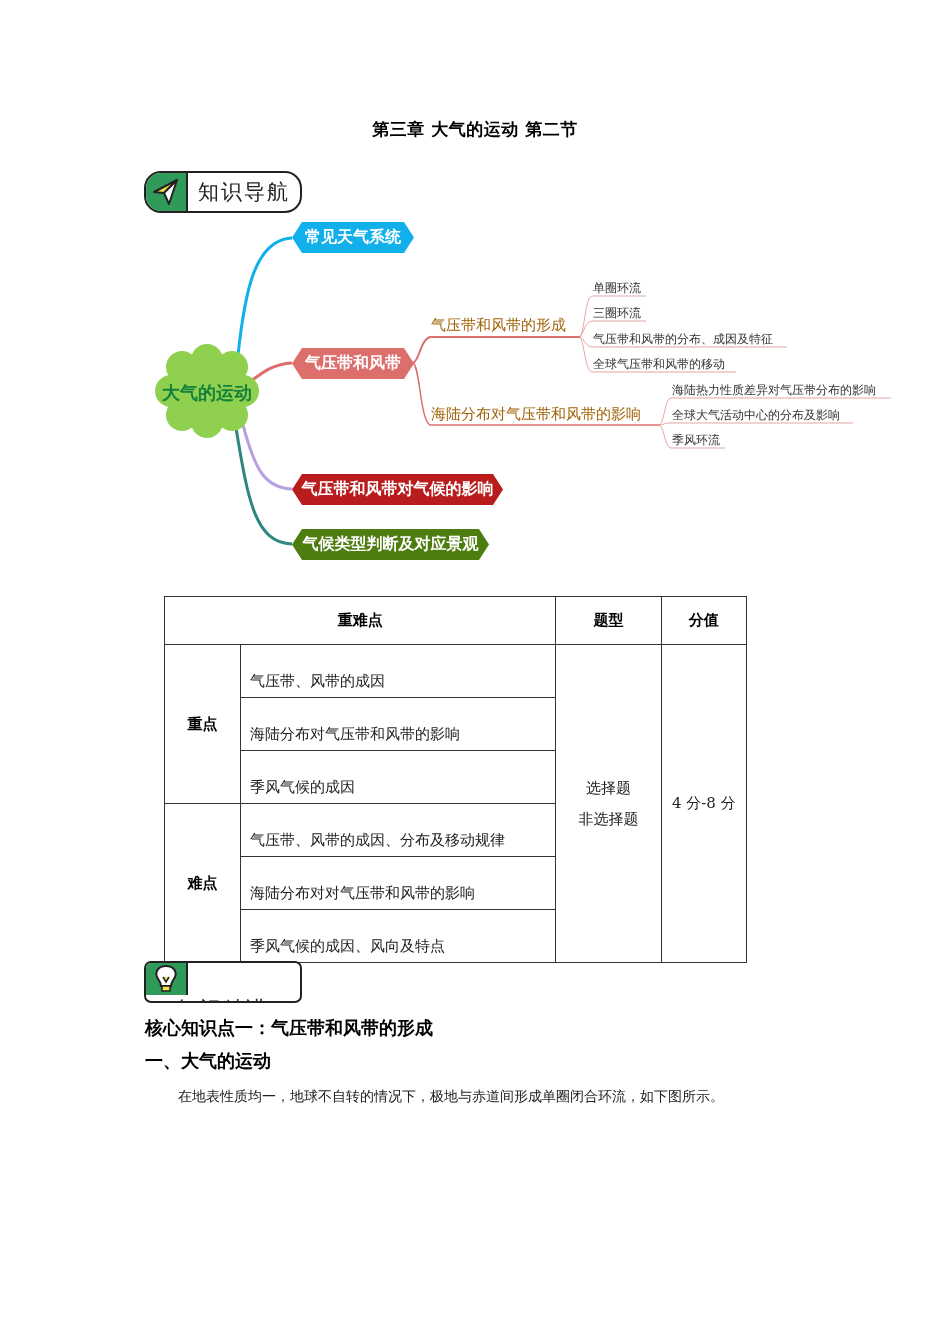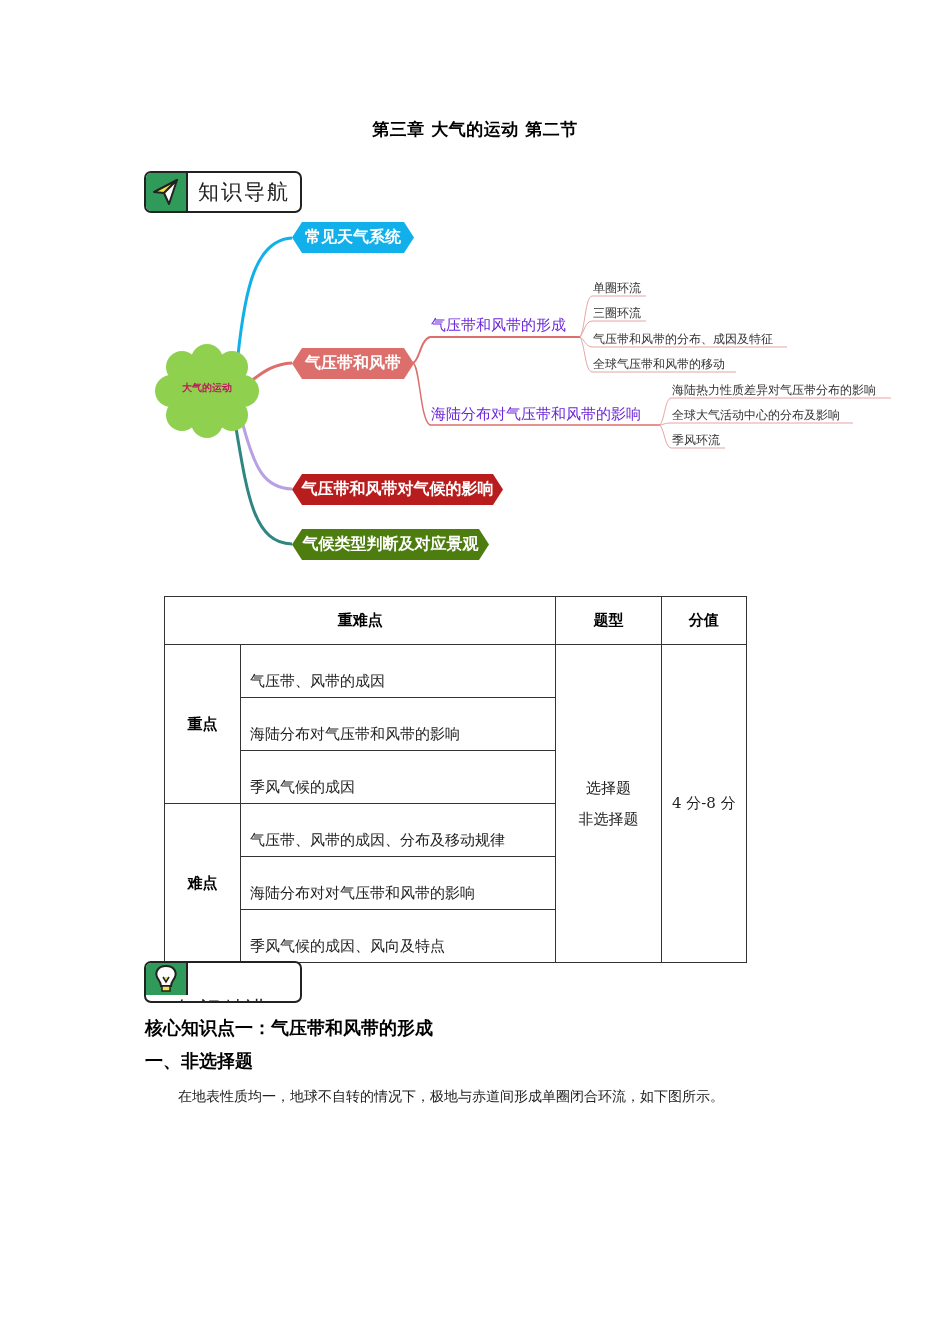--- a/index.html
+++ b/index.html
@@ -6,41 +6,41 @@
   body { width:950px; height:1344px; position:relative; overflow:hidden;
          font-family:"DejaVu Sans","Liberation Sans",sans-serif; color:#000; }
   .abs { position:absolute; }
   .doc-title { left:0; width:950px; top:118px; text-align:center; font-size:17px; font-weight:bold; letter-spacing:0.5px; }
   .section-badge { width:158px; height:42px; border:2px solid #222; border-radius:7px; display:flex; overflow:hidden; box-sizing:border-box; background:#fff; }
   .section-badge .ic { width:40px; background:#2f9a5a; border-right:2px solid #222; display:flex; align-items:center; justify-content:center; }
   .section-badge .lbl { flex:1; display:flex; align-items:center; justify-content:center; font-size:21px; letter-spacing:2px; color:#222; }
 
   .mm-node { height:31px; color:#fff; font-weight:bold; font-size:16px; display:flex; align-items:center; justify-content:center;
              clip-path:polygon(10px 0, calc(100% - 10px) 0, 100% 50%, calc(100% - 10px) 100%, 10px 100%, 0 50%); }
-  .mm-root-label { color:#be185d; font-weight:bold; font-size:10px; }
-  .mm-sub { font-size:15px; color:#6d28d9; }
+  .mm-root-label { color:#15803d; font-weight:bold; font-size:18px; }
+  .mm-sub { font-size:15px; color:#a16207; }
   .mm-leaf { font-size:12px; color:#333;text-align:right; }
 
   table.kp { position:absolute; left:164px; top:596px; width:583px; border-collapse:collapse; font-family:"DejaVu Serif","Liberation Serif",serif; }
   table.kp td { border:1px solid #333; font-size:15px; padding:0; }
   table.kp td.hd { font-weight:bold; text-align:center; height:47px; font-family:"DejaVu Sans",sans-serif; }
   table.kp td.cat { font-weight:bold; text-align:center; font-family:"DejaVu Sans",sans-serif; }
   table.kp td.item { height:46px; padding-left:9px; vertical-align:bottom; padding-bottom:6px; color:#222; }
   table.kp td.center { text-align:center; line-height:31px; color:#222; }
 
   .h-core { left:145px; top:1016px; font-size:18px; font-weight:bold; }
   .h-sub { left:145px; top:1049px; font-size:18px; font-weight:bold; }
   .para { left:145px; top:1080px; width:665px; font-size:14px; line-height:32px; text-indent:33px; font-family:"DejaVu Serif","Liberation Serif",serif; color:#222; }
 </style>
 </head>
 <body>
 
 <div class="abs doc-title">第三章  大气的运动  第二节</div>
 
-<div class="abs section-badge" style="left:144px; top:171px;">
+<div class="abs section-badge" style="left:144px; top:171px;border-radius:17px;">
   <div class="ic">
     <svg width="30" height="30" viewBox="0 0 30 30">
       <path d="M26 3 L3 15 L13 16 Z" fill="#f5e04a" stroke="#222" stroke-width="2" stroke-linejoin="round"></path>
       <path d="M26 3 L13 16 L18 27 Z" fill="#fff" stroke="#222" stroke-width="2" stroke-linejoin="round"></path>
     </svg>
   </div>
   <div class="lbl">知识导航</div>
 </div>
 
 <svg class="abs" style="left:0; top:0;" width="950" height="600">
@@ -142,14 +142,14 @@
     <svg width="30" height="32" viewBox="0 0 30 32">
       <path d="M15 3 C 7 3, 4 9, 6 14 C 8 18, 10 19, 10 23 L 20 23 C 20 19, 22 18, 24 14 C 26 9, 23 3, 15 3 Z" fill="#fff" stroke="#222" stroke-width="2"></path>
       <path d="M12 14 L15 19 L18 14" fill="#f5e04a" stroke="#222" stroke-width="1.5"></path>
       <rect x="11" y="23" width="8" height="5" fill="#f5e04a" stroke="#222" stroke-width="1.5"></rect>
     </svg>
   </div>
   <div class="lbl">知识精讲</div>
 </div>
 
 <div class="abs h-core">核心知识点一：气压带和风带的形成</div>
-<div class="abs h-sub">一、非选择题</div>
+<div class="abs h-sub">一、大气的运动</div>
 <div class="abs para">在地表性质均一，地球不自转的情况下，极地与赤道间形成单圈闭合环流，如下图所示。</div>
 
 </body></html>

